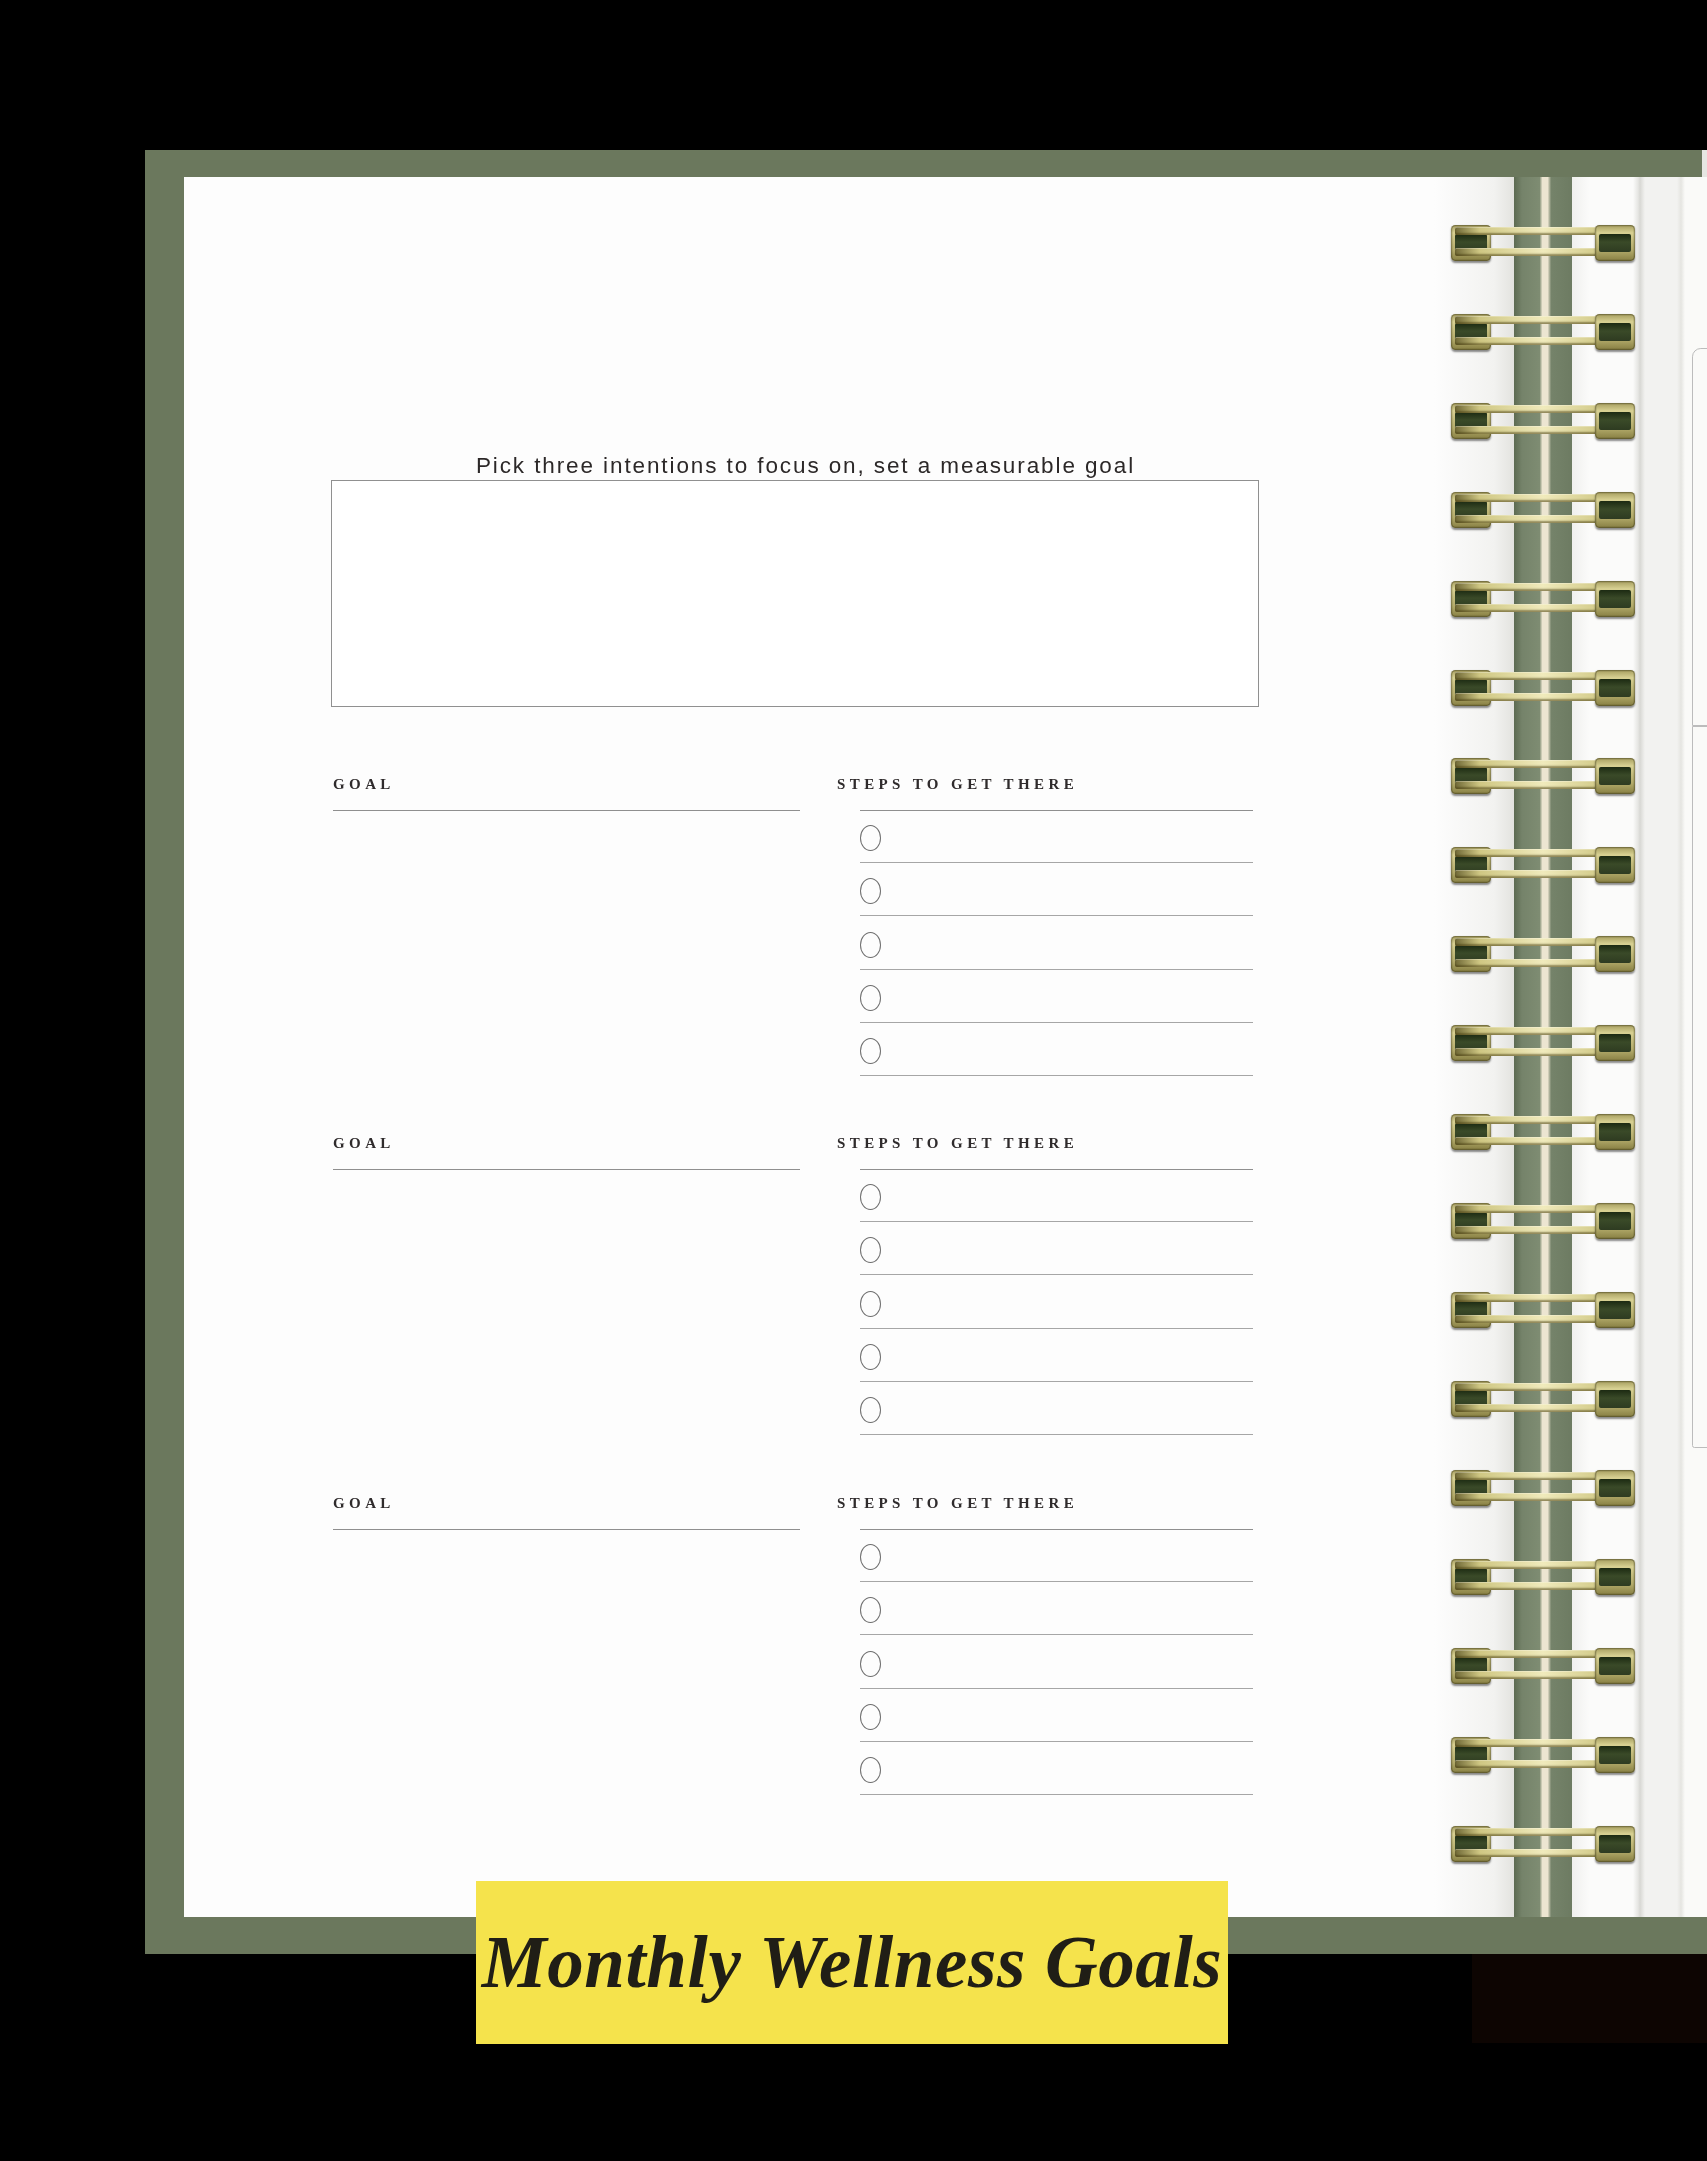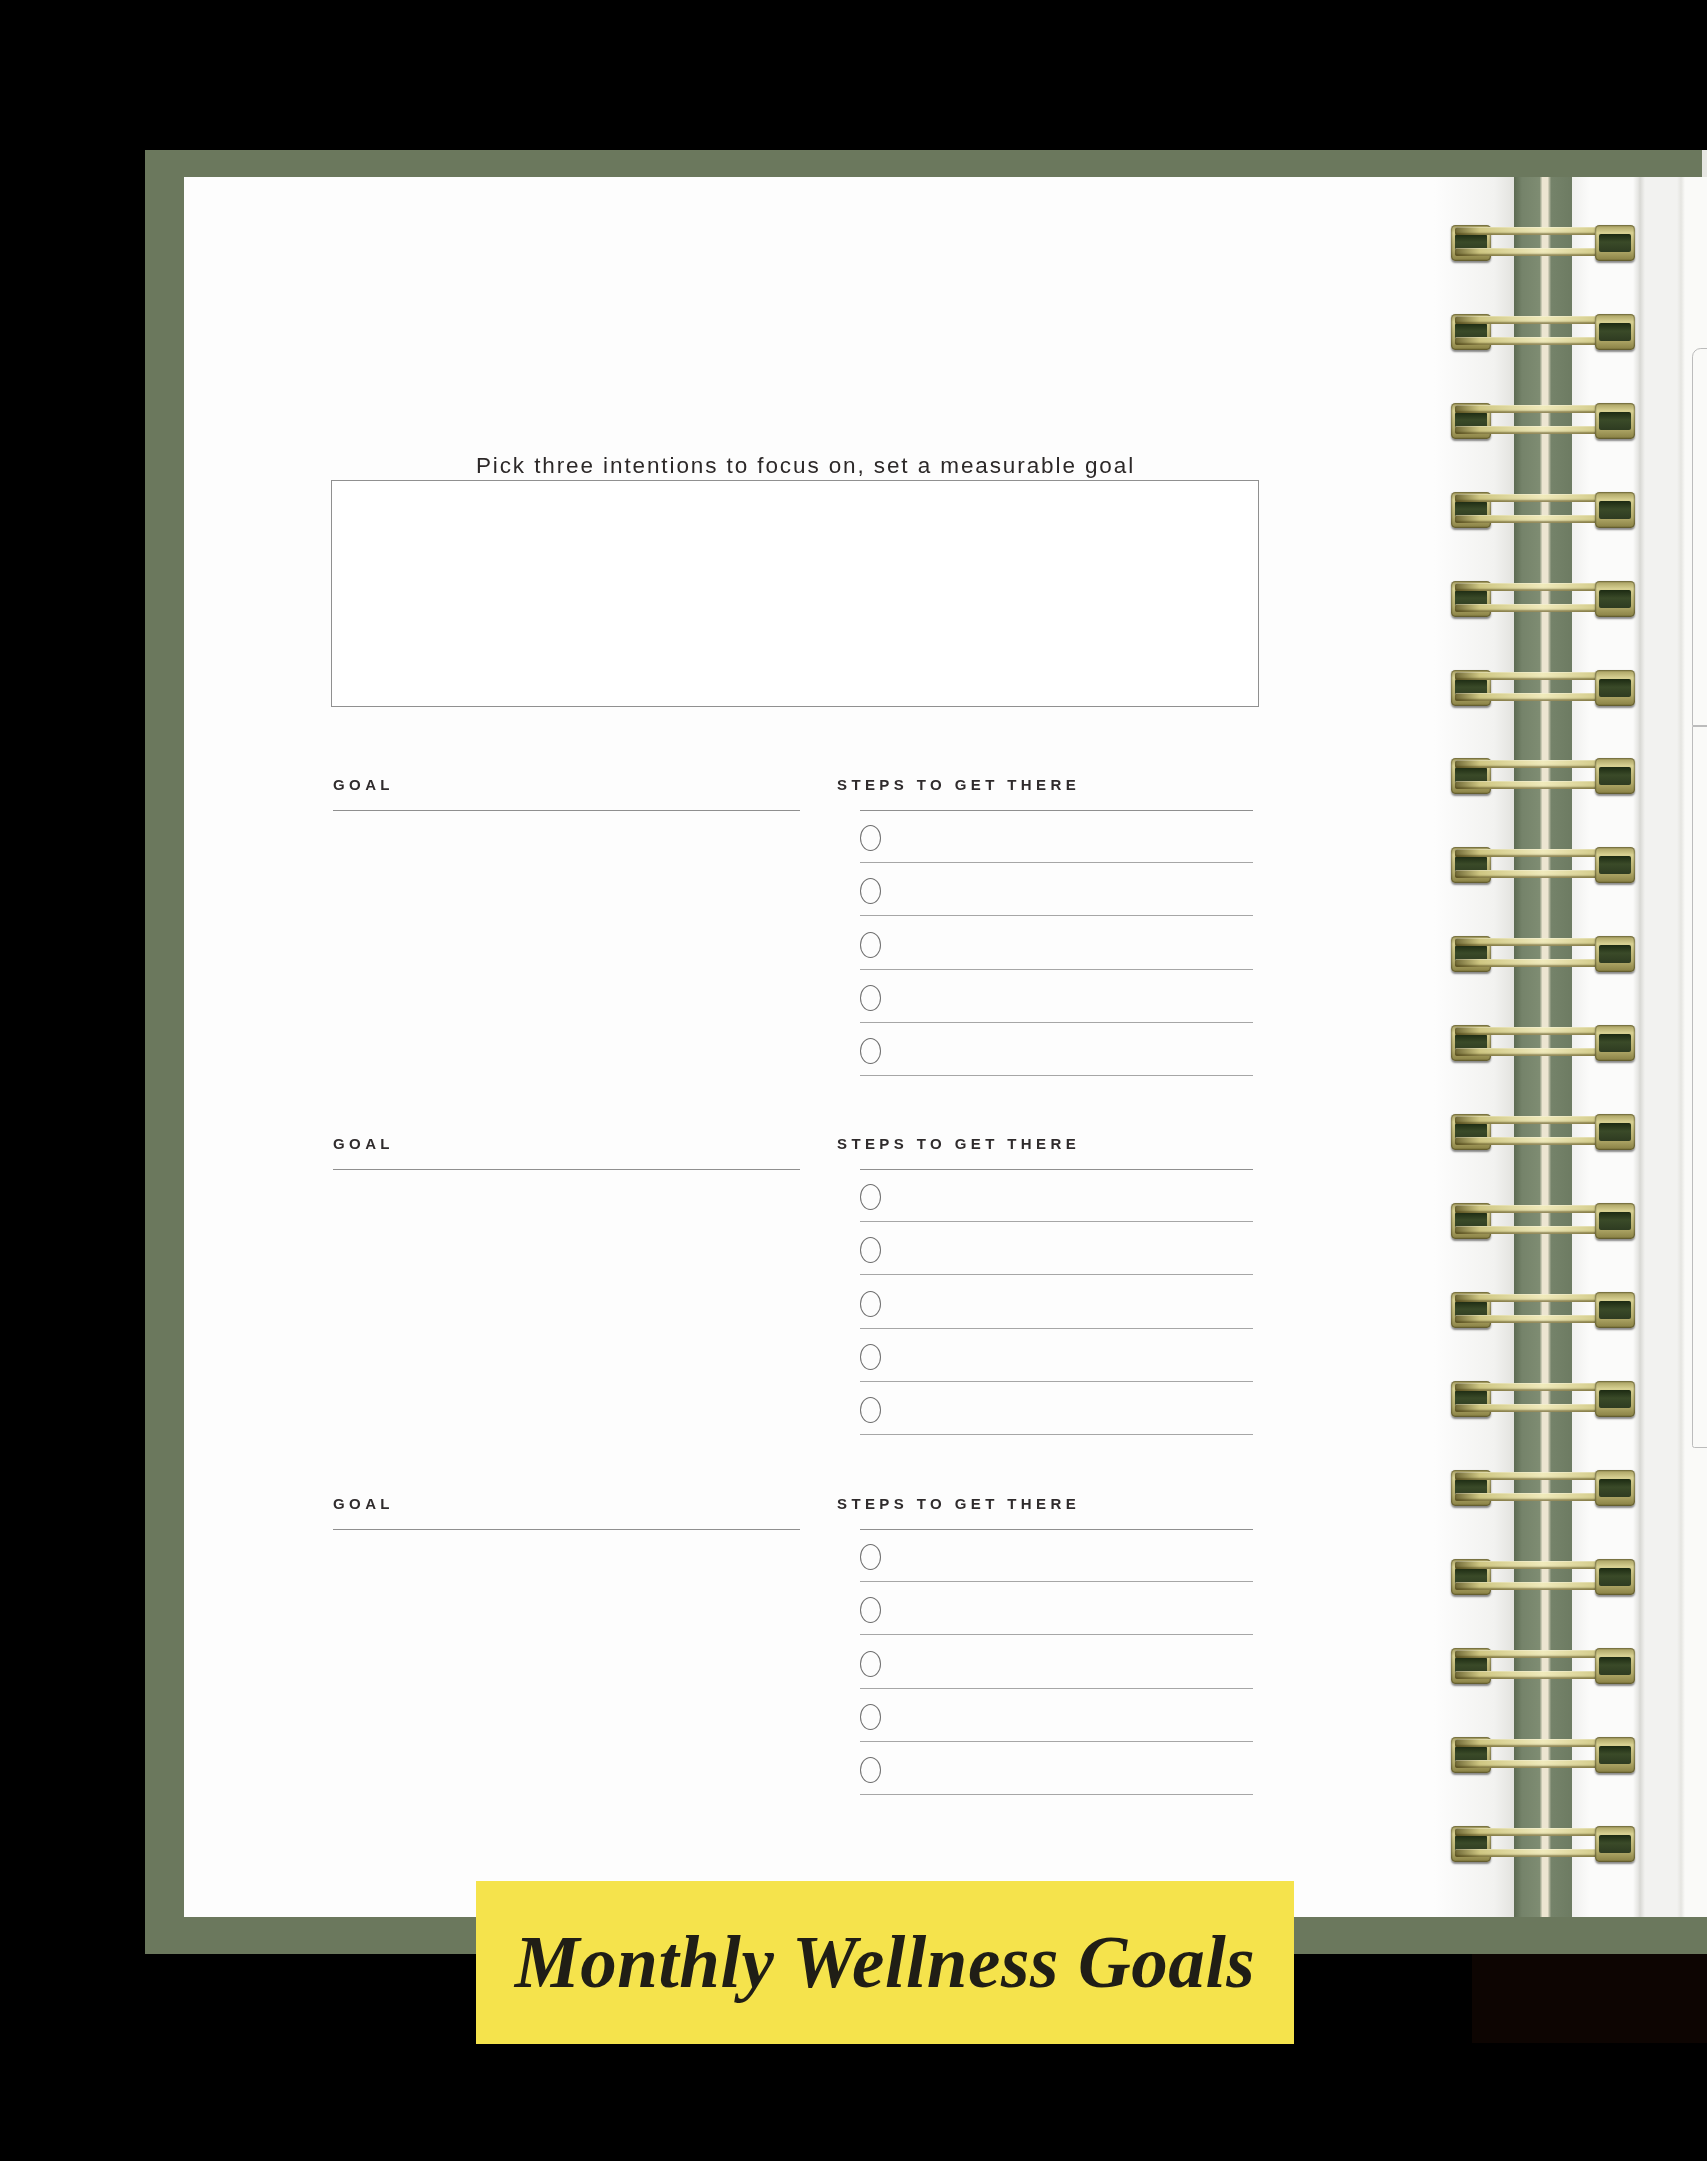--- a/index.html
+++ b/index.html
@@ -76,21 +76,21 @@
   }
   .page-subtitle{
     position:absolute;left:0;top:271px;width:1243px;text-align:center;
     font-size:22.5px;font-weight:500;letter-spacing:1.9px;line-height:36px;color:#2c2828;
   }
   .notes-box{
     position:absolute;left:147px;top:303px;width:926px;height:225px;
     border:1.3px solid #909090;background:#fff;
   }
   .goal-section{
-    position:absolute;left:149px;width:921px;height:355px;
+    position:absolute;left:149px;width:921px;height:355px;font-family:Liberation Serif, serif;
   }
   .col-label{
     position:absolute;top:0;font-size:15px;font-weight:700;letter-spacing:4.4px;color:#2f2b2c;
     white-space:nowrap;
   }
   .goal-label{left:0;}
   .steps-label{left:504px;text-align:center;}
   .goal-line{
     position:absolute;left:0;top:34px;width:467px;height:1.3px;background:#8f8f8f;
   }
@@ -102,21 +102,21 @@
   }
   .step-circle{
     position:absolute;left:0;bottom:12px;width:19px;height:24px;border-radius:50%;
     border:1.3px solid #6f6f6f;background:transparent;
   }
   .step-line{
     position:absolute;left:0;bottom:0;width:100%;height:1.3px;background:#a6a6a6;
   }
   
   .banner{
-    position:absolute;left:476px;top:1881px;width:818px;height:163px;
+    position:absolute;left:476px;top:1881px;width:752px;height:163px;
     background:var(--banner-bg,#f5e34c);
     display:flex;align-items:center;justify-content:center;
   }
   .banner-label{
     font-family:"Liberation Serif",serif;font-style:italic;font-weight:600;
     font-size:73px;color:var(--banner-fg,#201e16);white-space:nowrap;letter-spacing:0.6px;
   }
 </style>
 </head>
 <body style="--bg: #000000; --cover: #6b785d; --cream: #ece5d1; --gold-light: #f0eabc; --gold-dark: #6f6836; --capfill: #2e3b21; --banner-bg: #f5e34c; --banner-fg: #201e16;">

